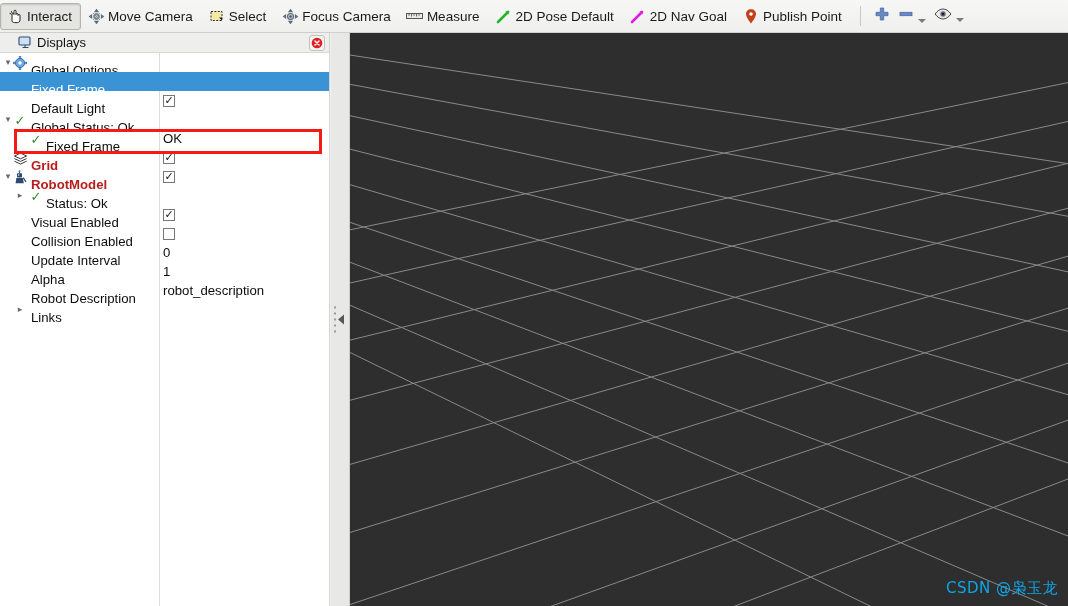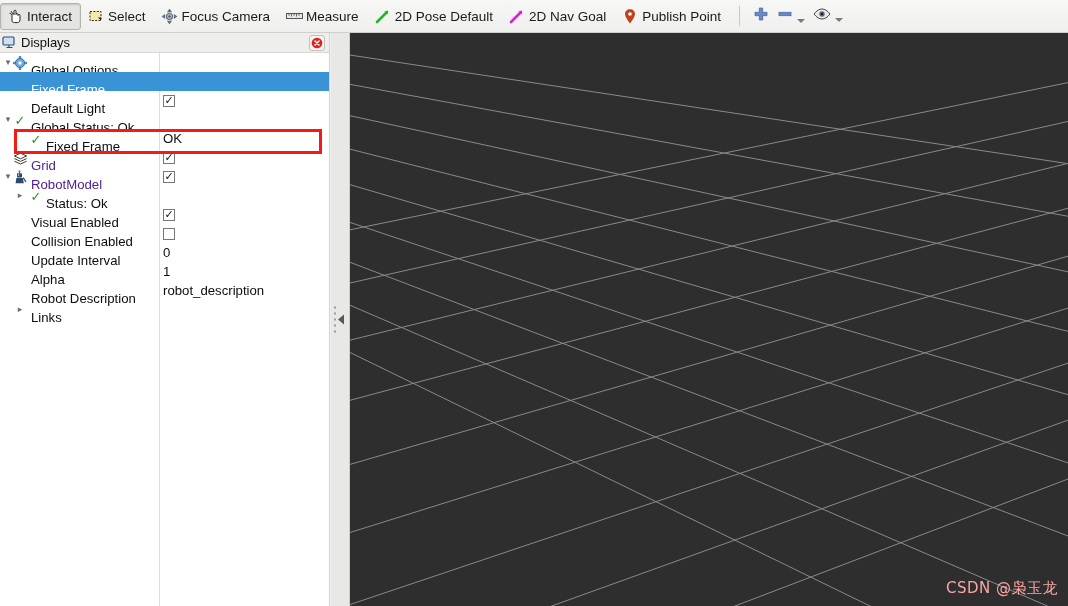--- a/index.html
+++ b/index.html
@@ -38,21 +38,21 @@
            border-right: 4px solid transparent; border-top: 4px solid #7b7b76;
            align-self: flex-end; margin-bottom: 3px; }
 
   
   #displays {
     position: absolute; left: 0; top: 33px; width: 330px; height: 573px;
     background: #ffffff; border-right: 1px solid #d4d4d0;
   }
   #disp-header {
     height: 20px; background: #eeeeec; border-bottom: 1px solid #d8d8d4;
-    display: flex; align-items: center; padding-left: 2px; position: relative;
+    display: flex; align-items: center; padding-left: 18px; position: relative;
   }
   #disp-title { font-size: 13px; color: #111; margin-left: 4px; }
   #disp-close {
     position: absolute; right: 4px; top: 2px; width: 16px; height: 16px;
     background: #f3f3f1; border: 1px solid #c2c2bc; border-radius: 3px;
     display: flex; align-items: center; justify-content: center; cursor: pointer;
   }
   #tree { position: relative; height: 553px; overflow: hidden; font-size: 13.2px; color: #0d0d0d; }
   .col-div { position: absolute; left: 159px; top: 0; width: 1px; height: 553px; background: #dcdcd8; }
   .row {
@@ -60,21 +60,21 @@
     white-space: nowrap;
   }
   .row .expander {
     position: absolute; width: 12px; text-align: center;
     font-size: 9px; color: #6a6a6a; line-height: 19px;
   }
   .row .ic { position: absolute; display: inline-flex; align-items: center;
              justify-content: center; width: 16px; height: 16px; top: 2px; }
   .row .label { position: absolute; margin-top: 16px; }
   .row .value { position: absolute; left: 163px; display: flex; align-items: center; gap: 5px; }
-  .blue { color: #4c1d95; font-weight: normal; }
+  .blue { color: #b91c1c; font-weight: bold; }
   .chk {
     width: 12px; height: 12px; background: #fff; border: 1px solid #777;
     display: inline-flex; align-items: center; justify-content: center;
     font-size: 11px; color: #111; line-height: 1; font-family: "DejaVu Sans", sans-serif;
   }
   .swatch { width: 12px; height: 12px; background: #303030; border: 1px solid #1a1a1a; display: inline-block; }
   .tick { color: #2e8b2e; font-weight: bold; font-family: "DejaVu Sans", sans-serif; font-size: 13px; }
   #red-box {
     position: absolute; left: 14px; top: 76px; width: 308px; height: 25px;
     border: 3px solid #f51a14; pointer-events: none; z-index: 9;
@@ -95,41 +95,56 @@
              border-bottom: 5px solid transparent; border-right: 6px solid #58585a; }
 
   
   #viewport {
     position: absolute; left: 350px; top: 33px; width: 718px; height: 573px;
     background: #2e2e2e; overflow: hidden;
   }
   #grid-svg { position: absolute; left: 0; top: 0; }
   #watermark {
     position: absolute; right: 10px; bottom: 8px;
-    color: #fca5a5; font-size: 15px; letter-spacing: .5px;
+    color: #0ea5e9; font-size: 15px; letter-spacing: .5px;
     font-family: "DejaVu Sans", sans-serif;
   }
 </style>
 </head>
 <body>
 
 <div id="app">
 
   <div id="toolbar">
 
     <div class="tbtn pressed">
       <span class="ic">
         <svg width="16" height="16" viewBox="0 0 16 16">
           <path d="M5 13V6.5a1 1 0 012 0V3.2a1 1 0 012 0v3.3a1 1 0 012 0v1a1 1 0 012 0V12c0 1.6-1.2 2.6-2.6 2.6H7.6C6.4 14.6 5 14 5 13z" fill="#fff" stroke="#222" stroke-width="1"></path>
           <path d="M4.2 3.2l1.1 2M2.6 5.3l2 .9" stroke="#222" stroke-width="1" fill="none"></path>
         </svg>
       </span>
       <span>Interact</span>
     </div>
 
+    <div class="tbtn">
+      <span class="ic">
+        <svg width="17" height="17" viewBox="0 0 17 17">
+          <g stroke="#5d6a7a" stroke-width="1.1" fill="#b9c4d2">
+            <path d="M8.5 1.6L10 3.6H7z"></path>
+              <path d="M8.5 15.4L7 13.4h3z"></path>
+            <path d="M1.6 8.5L3.6 7v3z"></path>
+              <path d="M15.4 8.5L13.4 10V7z"></path>
+            <circle cx="8.5" cy="8.5" r="2.6"></circle>
+          </g>
+          <path d="M5 5l7 7M12 5l-7 7" stroke="#7d8998" stroke-width=".9"></path>
+        </svg>
+      </span>
+      <span>Move Camera</span>
+    </div>
 
     <div class="tbtn">
       <span class="ic">
         <svg width="16" height="16" viewBox="0 0 16 16">
           <rect x="2" y="3.5" width="11" height="9" fill="#f5e9a8" stroke="#2a2a2a" stroke-width="1" stroke-dasharray="2 1.4"></rect>
           <path d="M10 9.5h3v3z" fill="#1a1a1a"></path>
         </svg>
       </span>
       <span>Select</span>
     </div>

